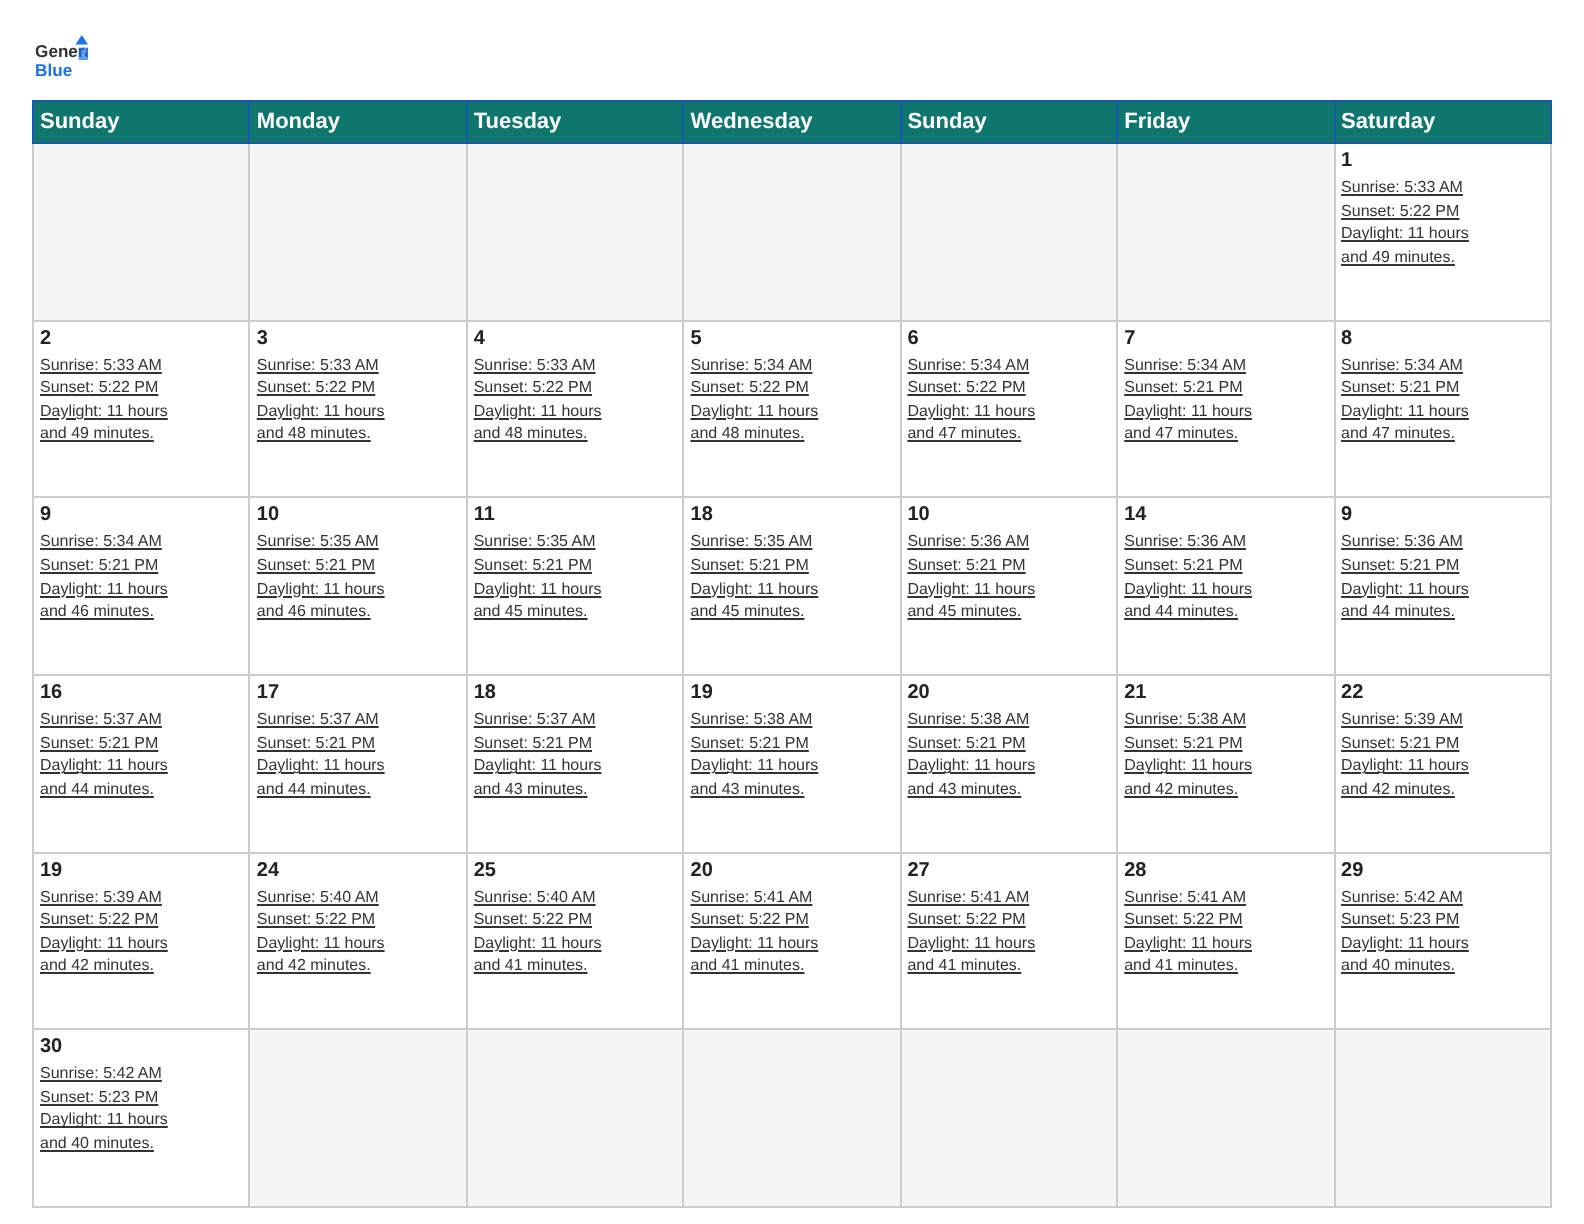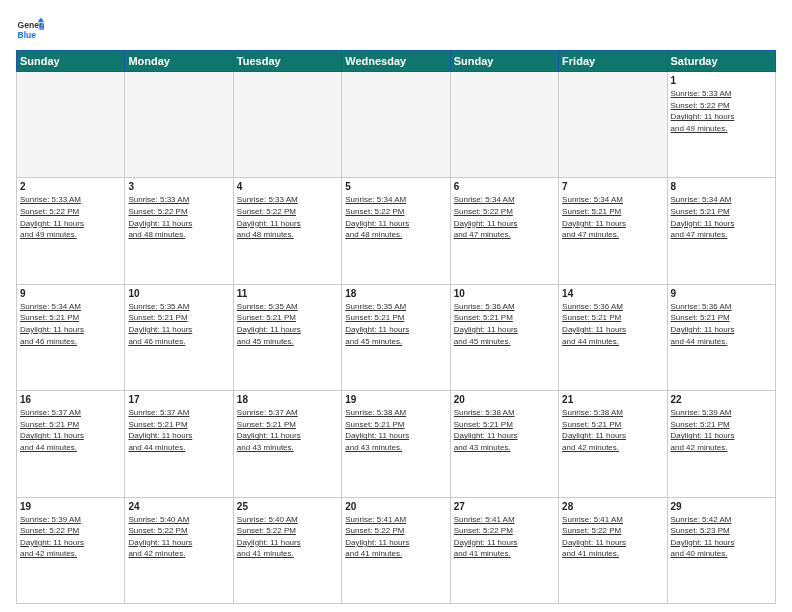--- a/index.html
+++ b/index.html
@@ -335,15 +335,30 @@
 and 41 minutes.</div>
           </td>
           <td>
             <span class="day-num">29</span>
             <div class="day-info" style="white-space: pre-line;">Sunrise: 5:42 AM
 Sunset: 5:23 PM
 Daylight: 11 hours
 and 40 minutes.</div>
           </td>
         </tr>
+        <tr class="last-row">
+          <td>
+            <span class="day-num">30</span>
+            <div class="day-info" style="white-space: pre-line;">Sunrise: 5:42 AM
+Sunset: 5:23 PM
+Daylight: 11 hours
+and 40 minutes.</div>
+          </td>
+          <td class="empty"></td>
+          <td class="empty"></td>
+          <td class="empty"></td>
+          <td class="empty"></td>
+          <td class="empty"></td>
+          <td class="empty"></td>
+        </tr>
       </tbody>
   </table>
 </div>
 
 </body></html>

